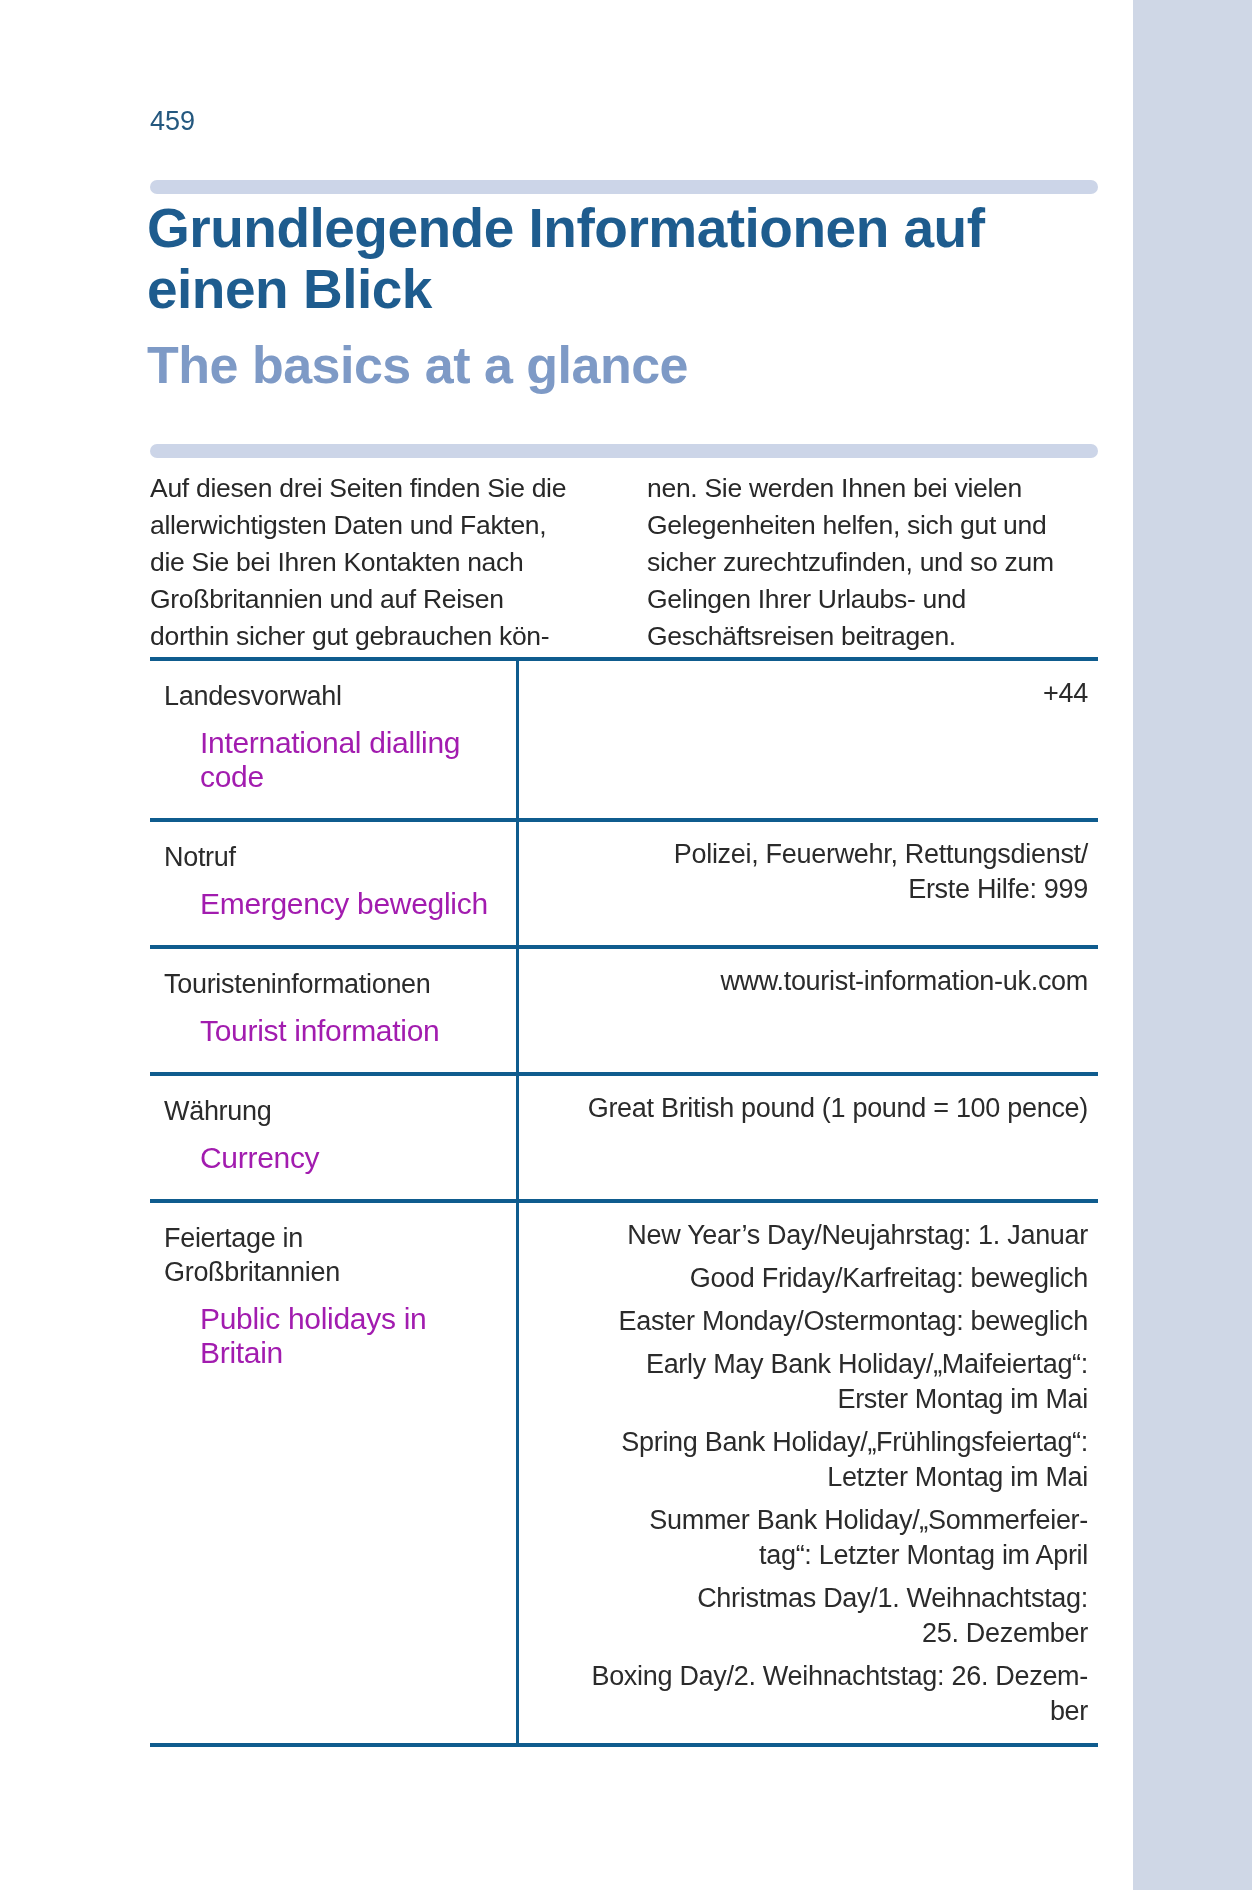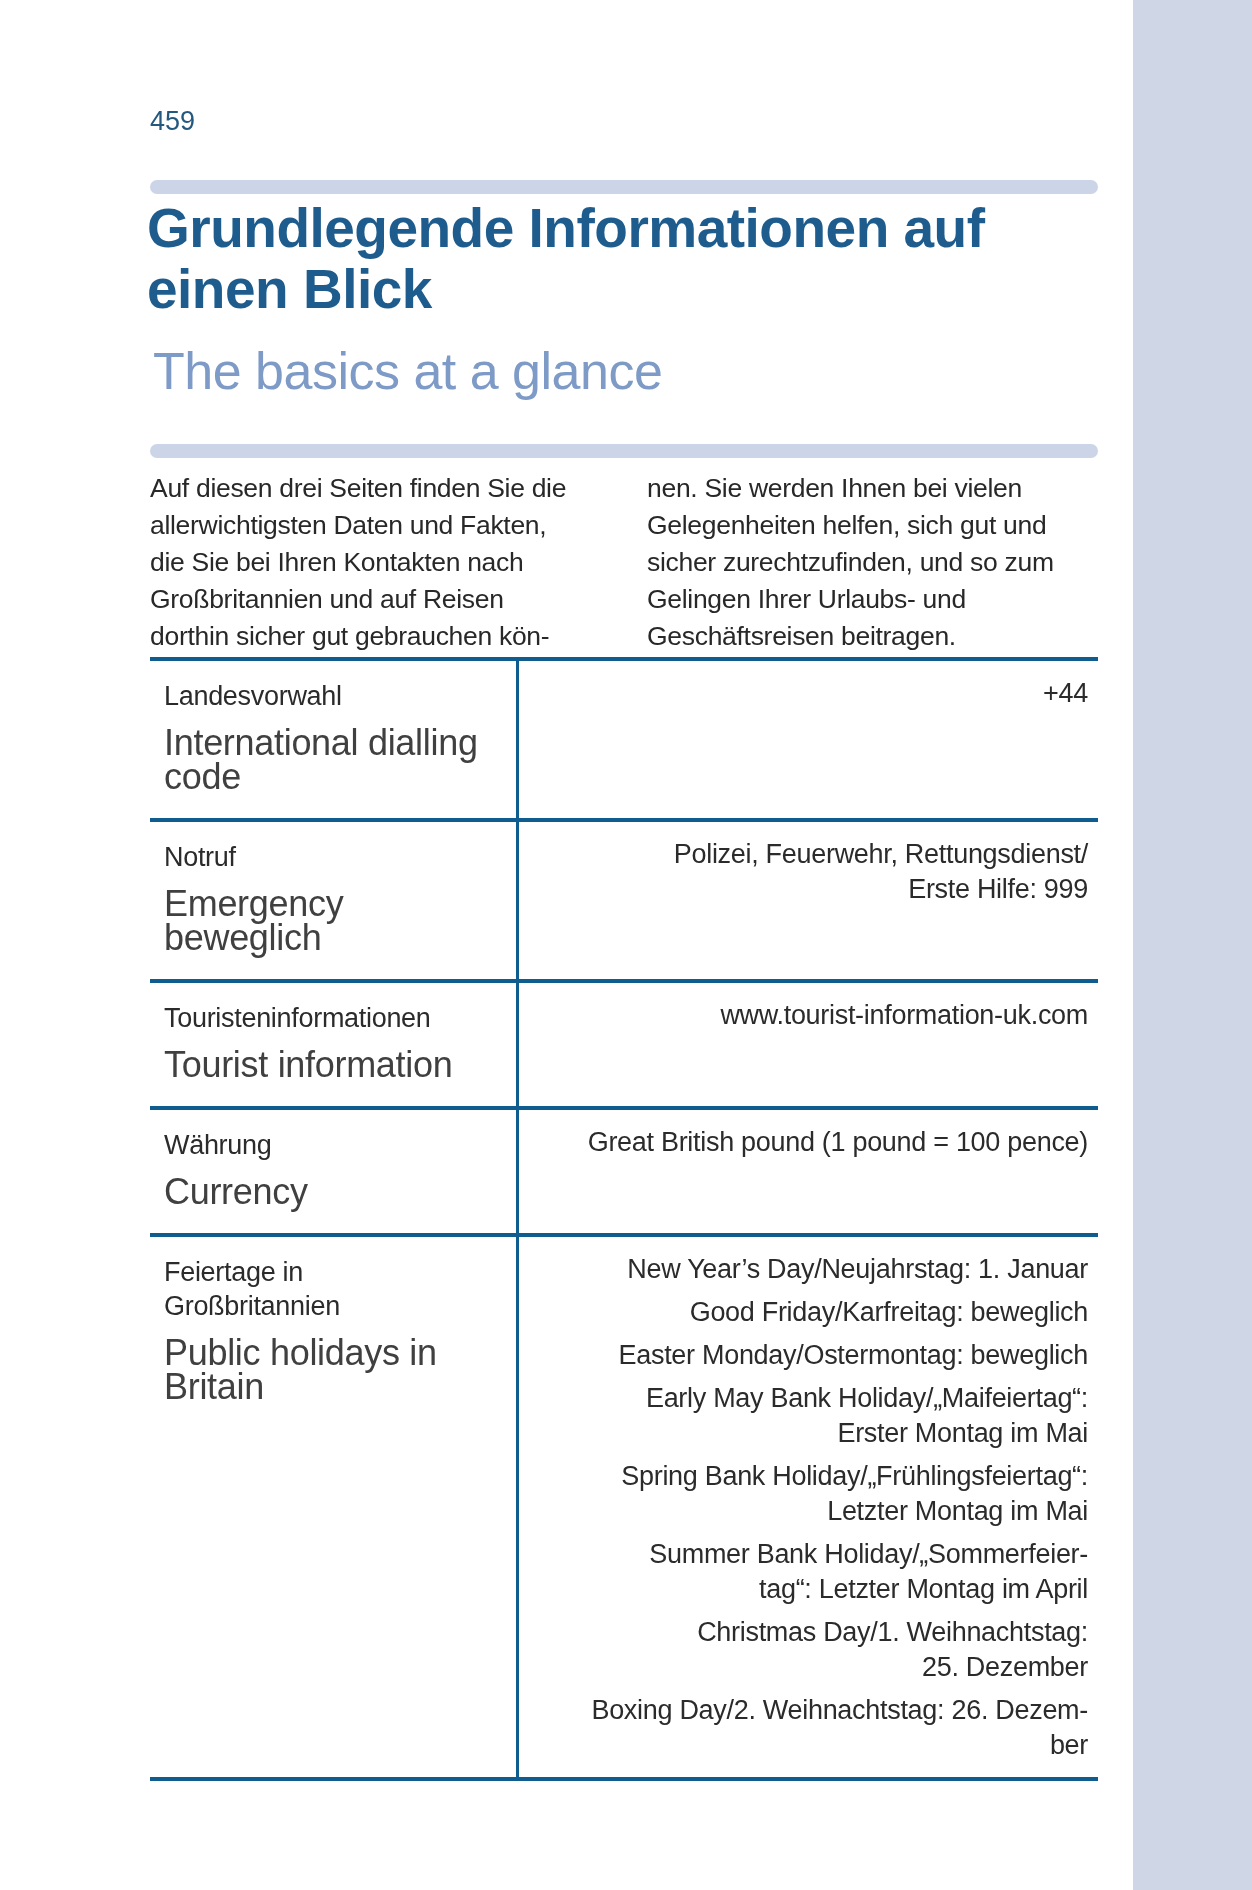--- a/index.html
+++ b/index.html
@@ -27,22 +27,22 @@
   }
   .rule-top { top:180px; }
   .rule-mid { top:444px; }
   .title-de {
     position:absolute; left:147px; top:198px; margin:0;
     font-size:55px; line-height:61px; font-weight:700;
     letter-spacing:-0.5px;
     color:#1e5c8e; white-space:pre-line;
   }
   .title-en {
-    position:absolute; left:147px; top:336px; margin:6px;
-    font-size:52px; line-height:58px; font-weight:400;
+    position:absolute; left:147px; top:336px; margin:0;
+    font-size:52px; line-height:58px; font-weight:700;
     letter-spacing:-0.5px;
     color:#7e9ac6;
   }
   .intro {
     position:absolute; left:150px; top:470px;
     width:948px; display:flex; gap:46px;
   }
   .intro p {
     margin:0; flex:1 1 50%;
     font-size:26.5px; line-height:37px; letter-spacing:-0.3px;
@@ -60,22 +60,23 @@
     border-right:3px solid #0f5c8e;
     padding:18px 12px 24px 14px;
   }
   .trow .value { flex:1 1 auto; padding:15px 10px 14px 18px;text-align:right; }
   .trow.h96 { min-height:100px; }
   .trow.tall { min-height:509px; }
   .label .de {
     font-size:27px; line-height:34px; color:#2b2b2b; letter-spacing:-0.3px;
   }
   .label .en {
-    font-size:36px; line-height:34px; color:#404040; letter-spacing:-0.3px;
+    font-size:30px; line-height:34px; color:#a21caf; letter-spacing:-0.3px;
     margin-top:13px;
+    margin-left:36px;
   }
   .value .v {
     font-size:27px; line-height:35px; color:#2b2b2b; letter-spacing:-0.3px;
     white-space:pre-line; margin:0 0 8px 0;
   }
   .value .v:last-child { margin-bottom:0; }
 </style>
 </head>
 <body>
 

